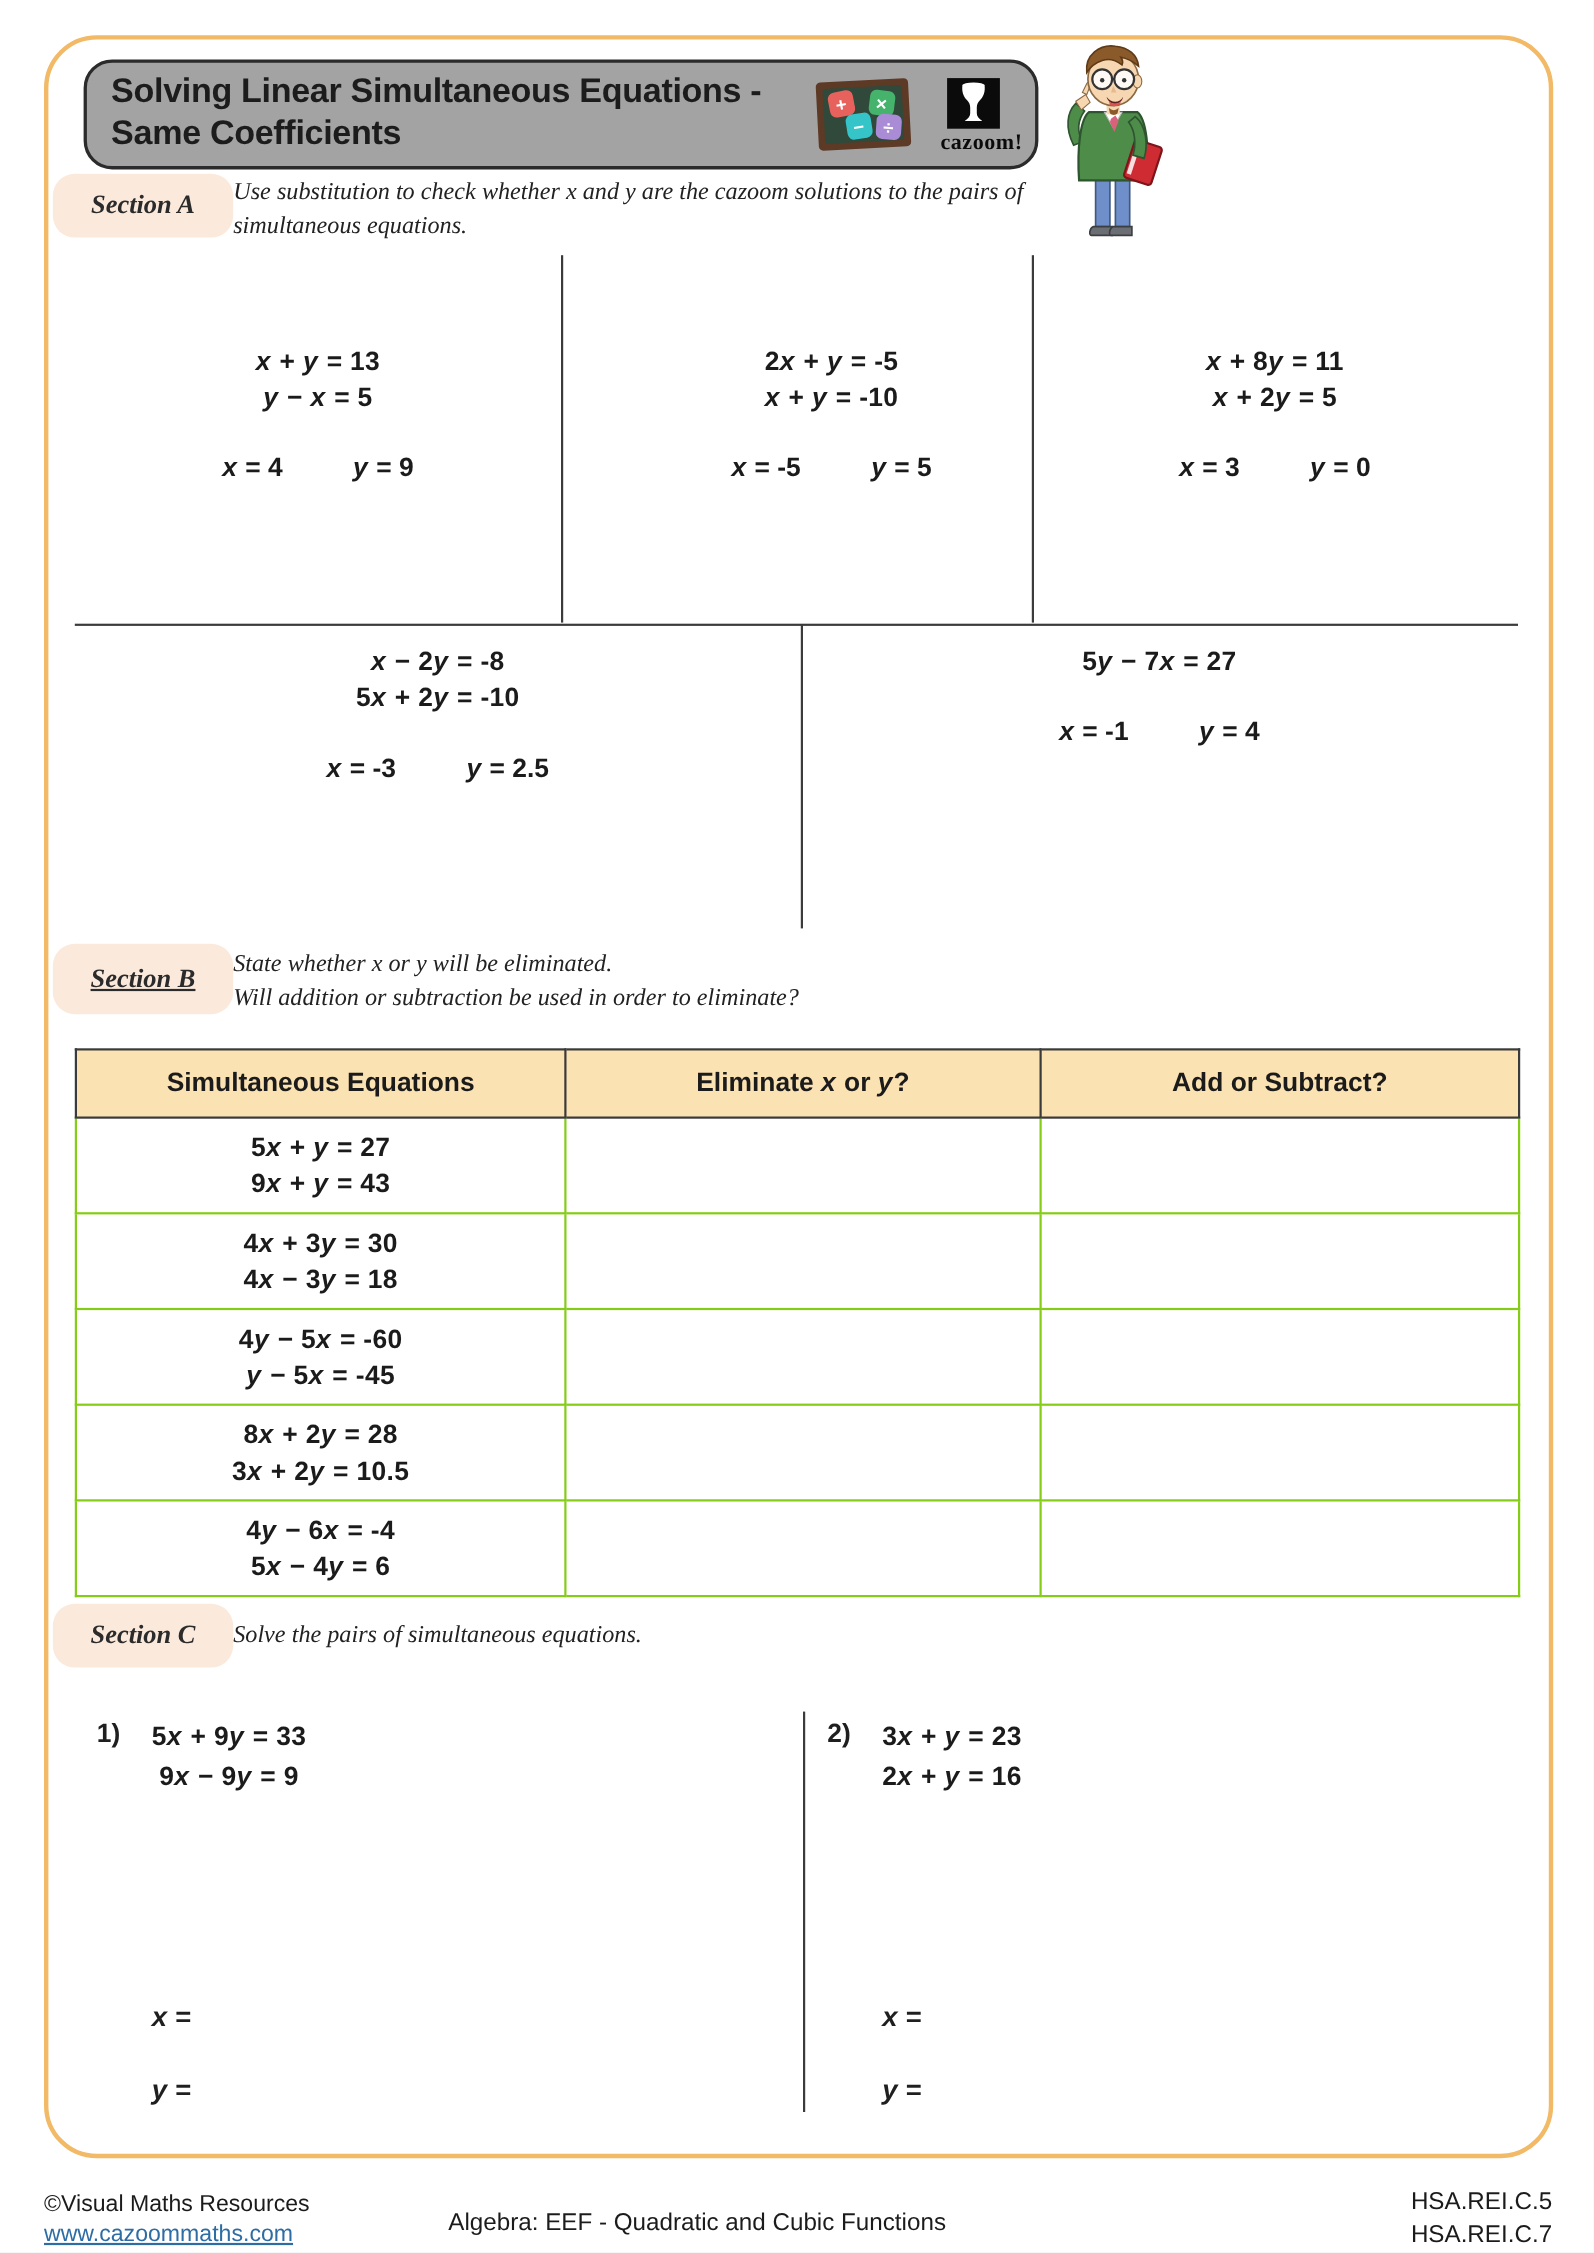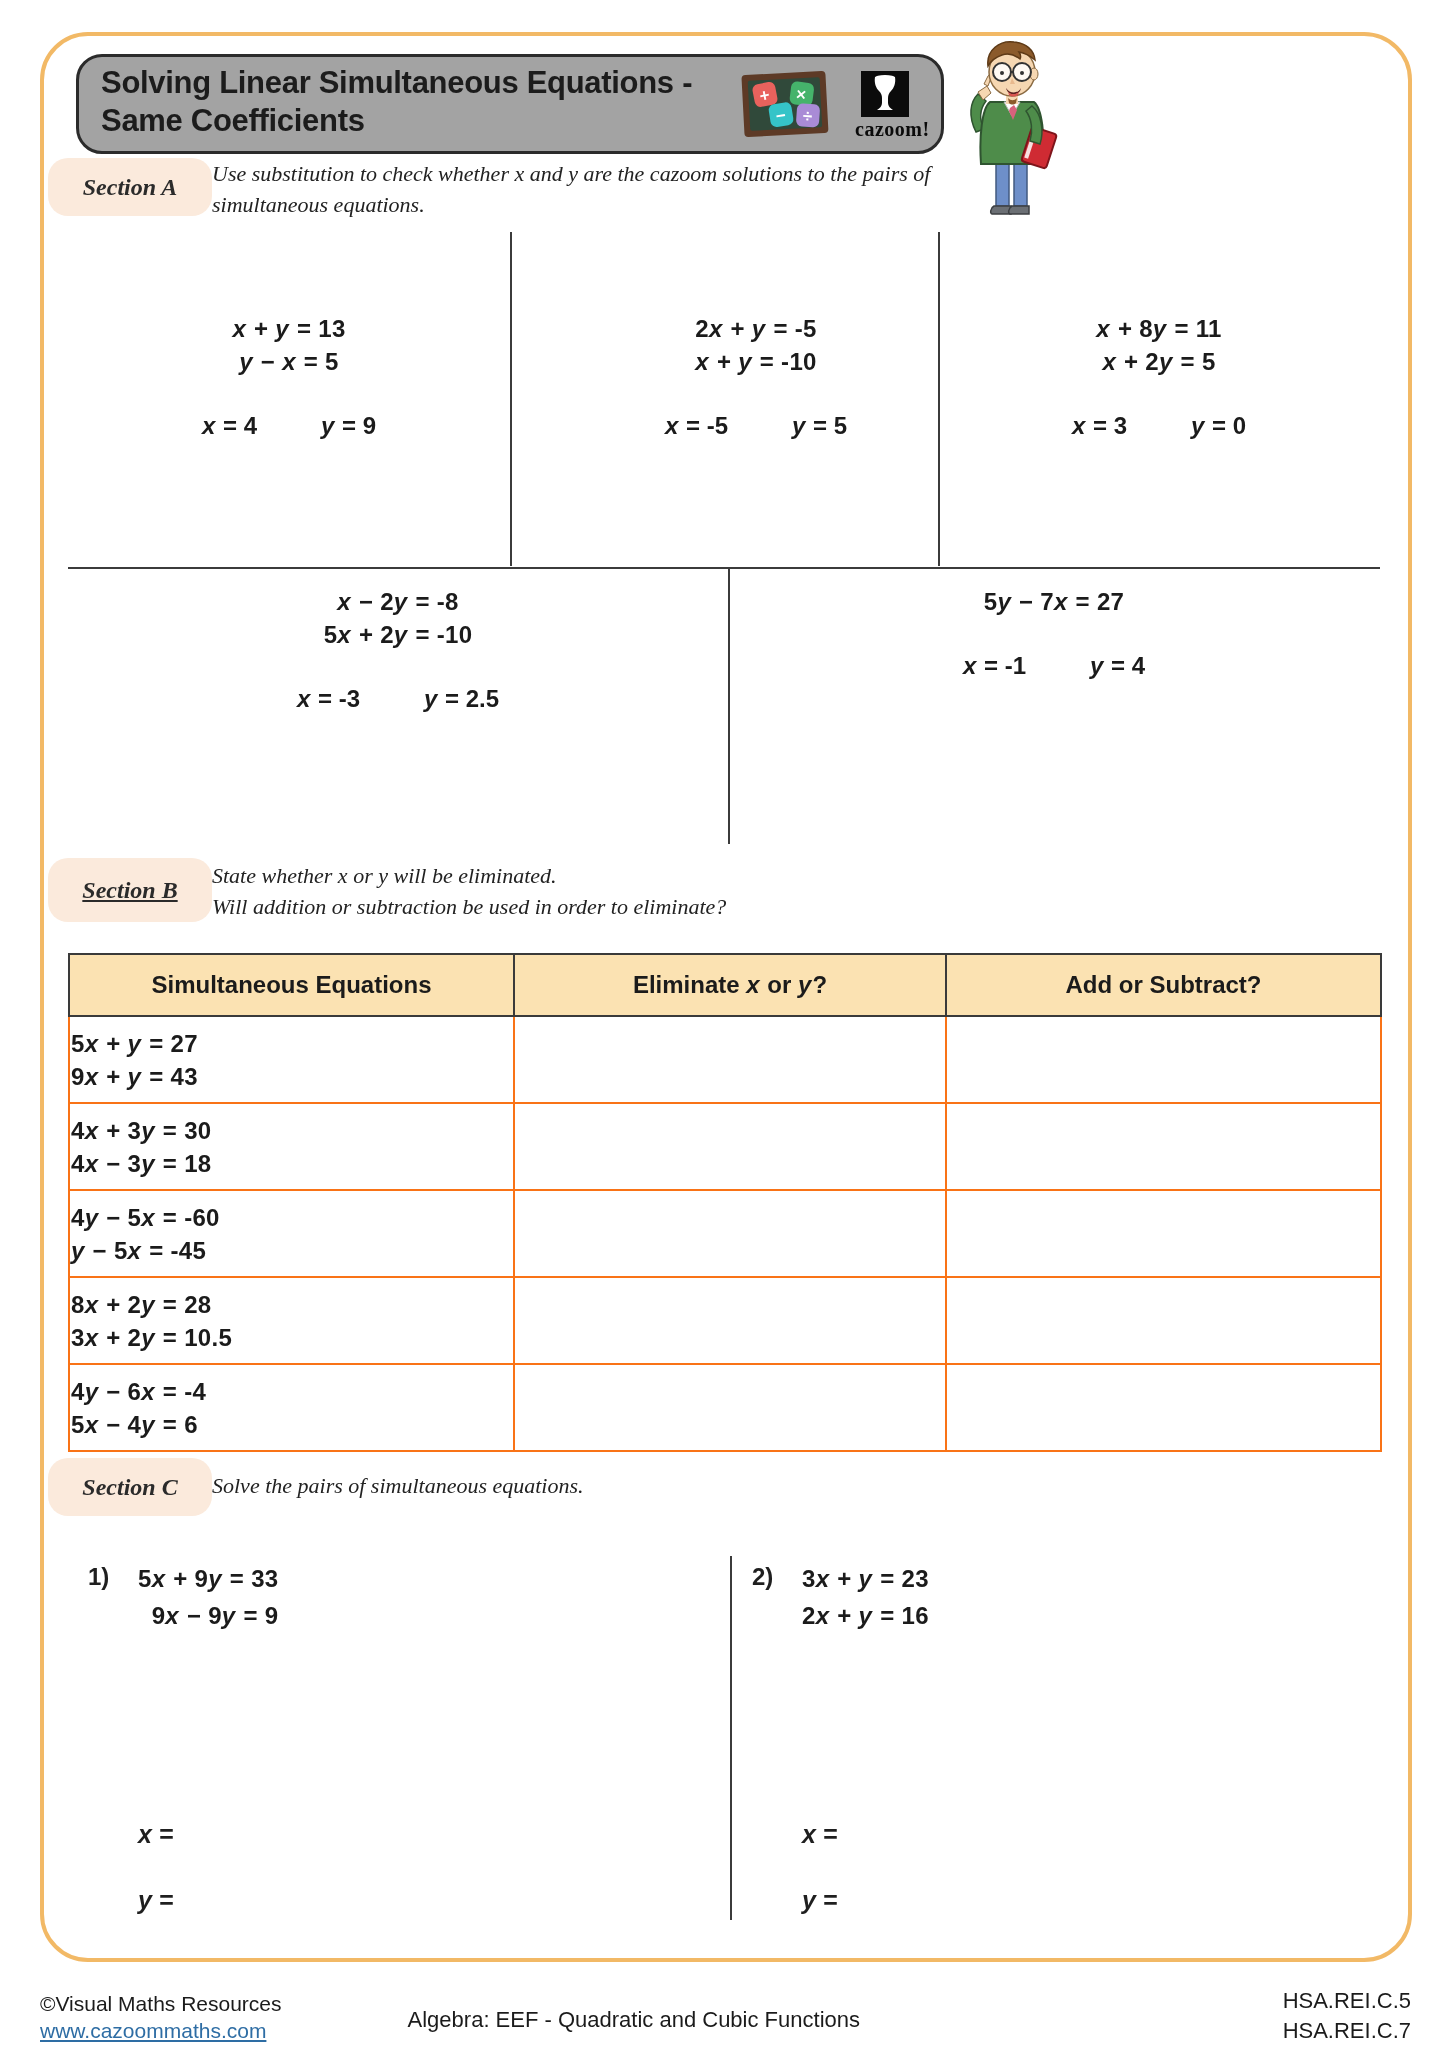--- a/index.html
+++ b/index.html
@@ -48,25 +48,25 @@
   .hline{position:absolute;height:2px;background:#3b3b3b;}
   
   table.bt{
     position:absolute;left:68px;top:953px;width:1312px;
     border-collapse:collapse;table-layout:fixed;
   }
   table.bt th{
     background:var(--thead);border:2px solid #3a3a3a;height:58px;
     font-size:24px;font-weight:bold;color:#1b1b1b;
   }
-  table.bt td{border:2px solid #f97316;height:83px;text-align:left;vertical-align:middle;}
+  table.bt td{border:2px solid #84cc16;height:83px;text-align:center;vertical-align:middle;}
   
   .probnum{font-size:24px;font-weight:bold;position:absolute;}
   .probeqs{position:absolute;}
-  .probeqs .eq{line-height:37px;text-align:right;}
+  .probeqs .eq{line-height:37px;text-align:center;}
   .ansline{position:absolute;font-size:25px;font-weight:bold;font-style:italic;}
   
   .foot-left{position:absolute;left:40px;top:1990px;font-size:21px;line-height:27px;color:#1b1b1b;}
   .foot-link{color:var(--link);text-decoration:underline;cursor:pointer;}
   .foot-center{position:absolute;left:300px;top:2007px;width:560px;text-align:right;font-size:22px;color:#1b1b1b;}
   .foot-right{position:absolute;right:38px;top:1986px;text-align:right;font-size:22px;line-height:30px;color:#1b1b1b;}
 </style>
 </head>
 <body>
 

